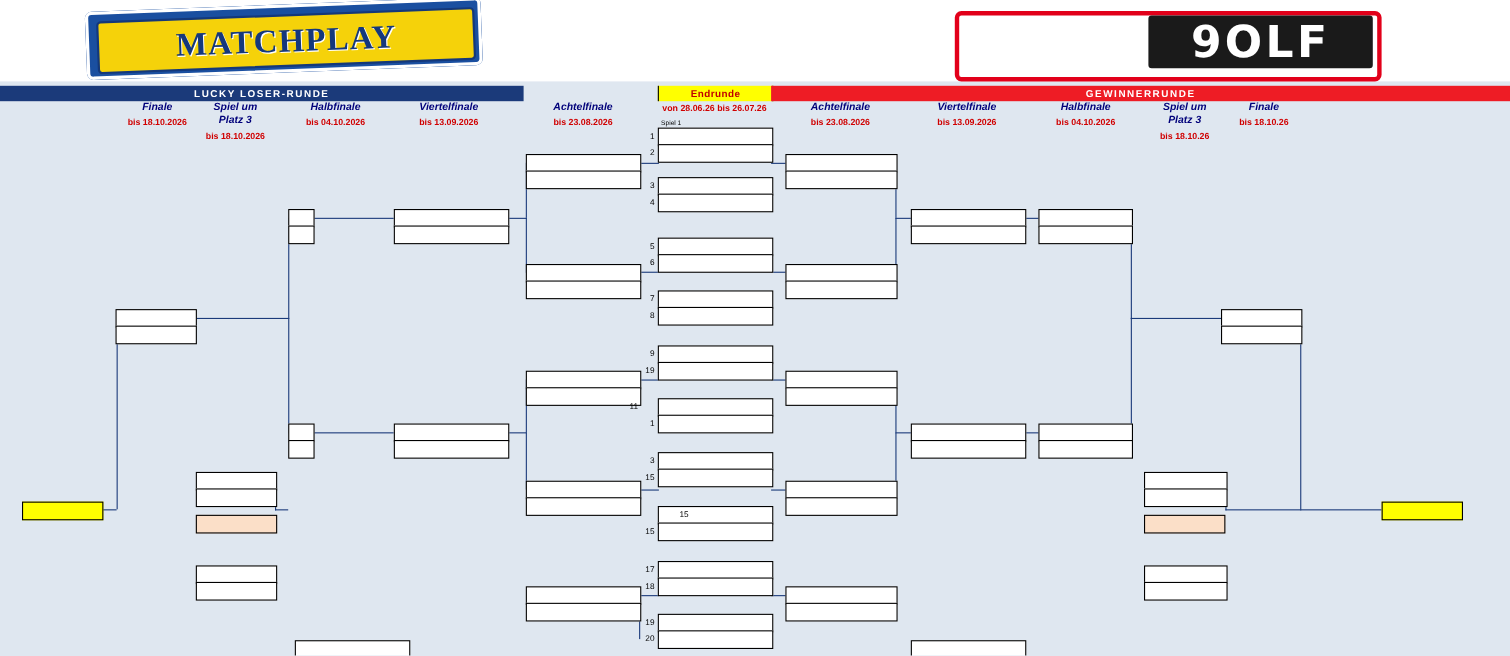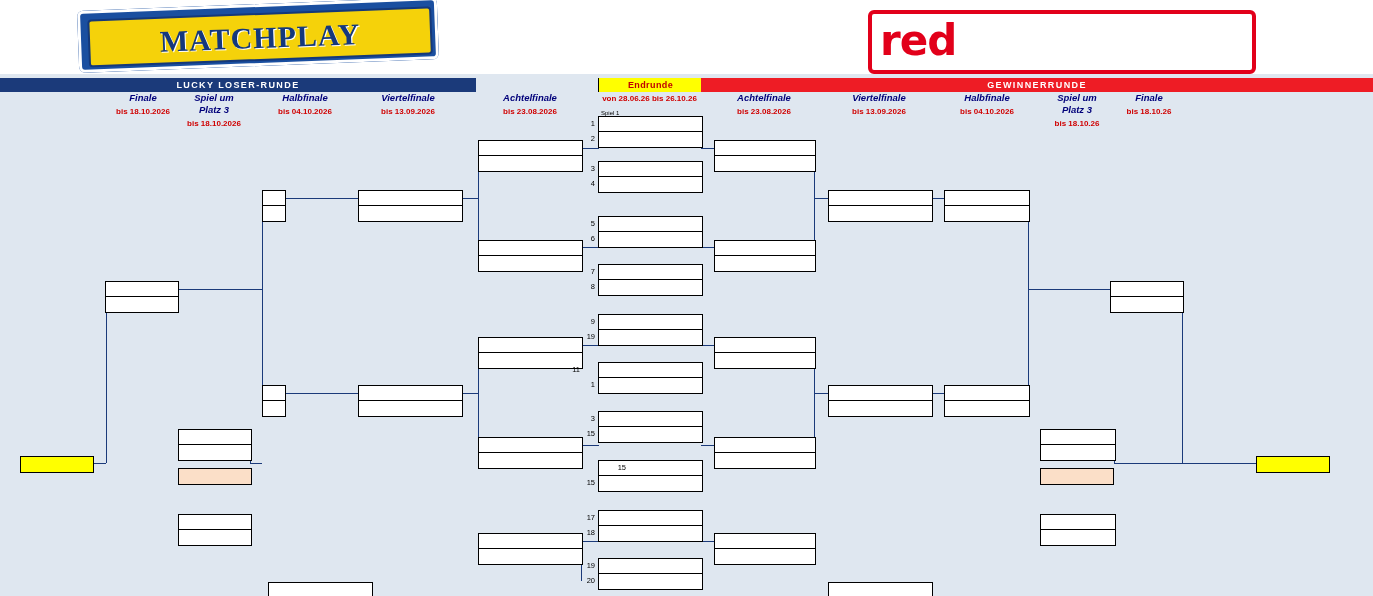--- a/index.html
+++ b/index.html
@@ -96,35 +96,37 @@
 <div class="header">
 
   <div class="logo-mp">
     <div class="plate"></div>
     <div class="inner">
       <div class="txt">MATCHPLAY</div>
     </div>
   </div>
 
   <div class="logo-rg">
-    <div class="red">red</div>
+    <div class="blk">
+      <div class="golf">9OLF</div>
+    </div>
   </div>
 </div>
 
 <div class="band band-blue">
   <span>LUCKY LOSER-RUNDE</span>
 </div>
 <div class="band band-yellow">
   <span>Endrunde</span>
 </div>
 <div class="band band-red">
   <span>GEWINNERRUNDE</span>
 </div>
 
-<div class="endhead" style="left:598px;top:94px;width:103px;">von 28.06.26 bis 26.10.26</div>
+<div class="endhead" style="left:598px;top:94px;width:103px;">von 28.06.26 bis 26.07.26</div>
 <div class="spiel" style="left:601px;top:110px;">Spiel 1</div>
 
 <div id="cols">
     <div class="colhead" style="left: 100px; top: 92px; width: 86px;">
       <div>Finale</div>
     </div>
     <div class="coldate" style="left: 100px; width: 86px; top: 107px;">bis 18.10.2026</div>
     <div class="colhead" style="left: 175px; top: 92px; width: 78px;">
       <div>Spiel um</div>
       <div>Platz 3</div>

